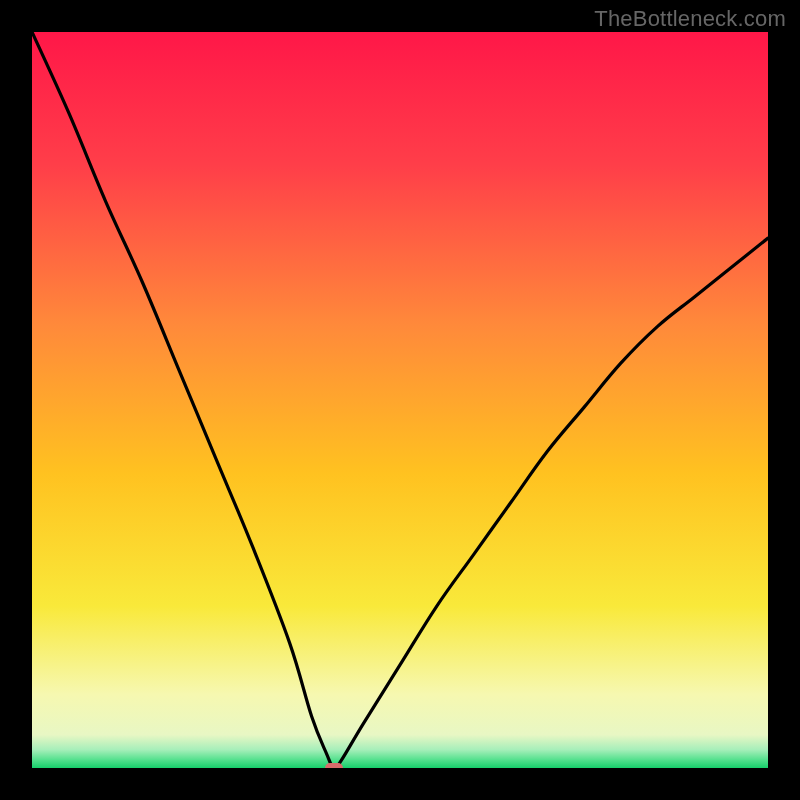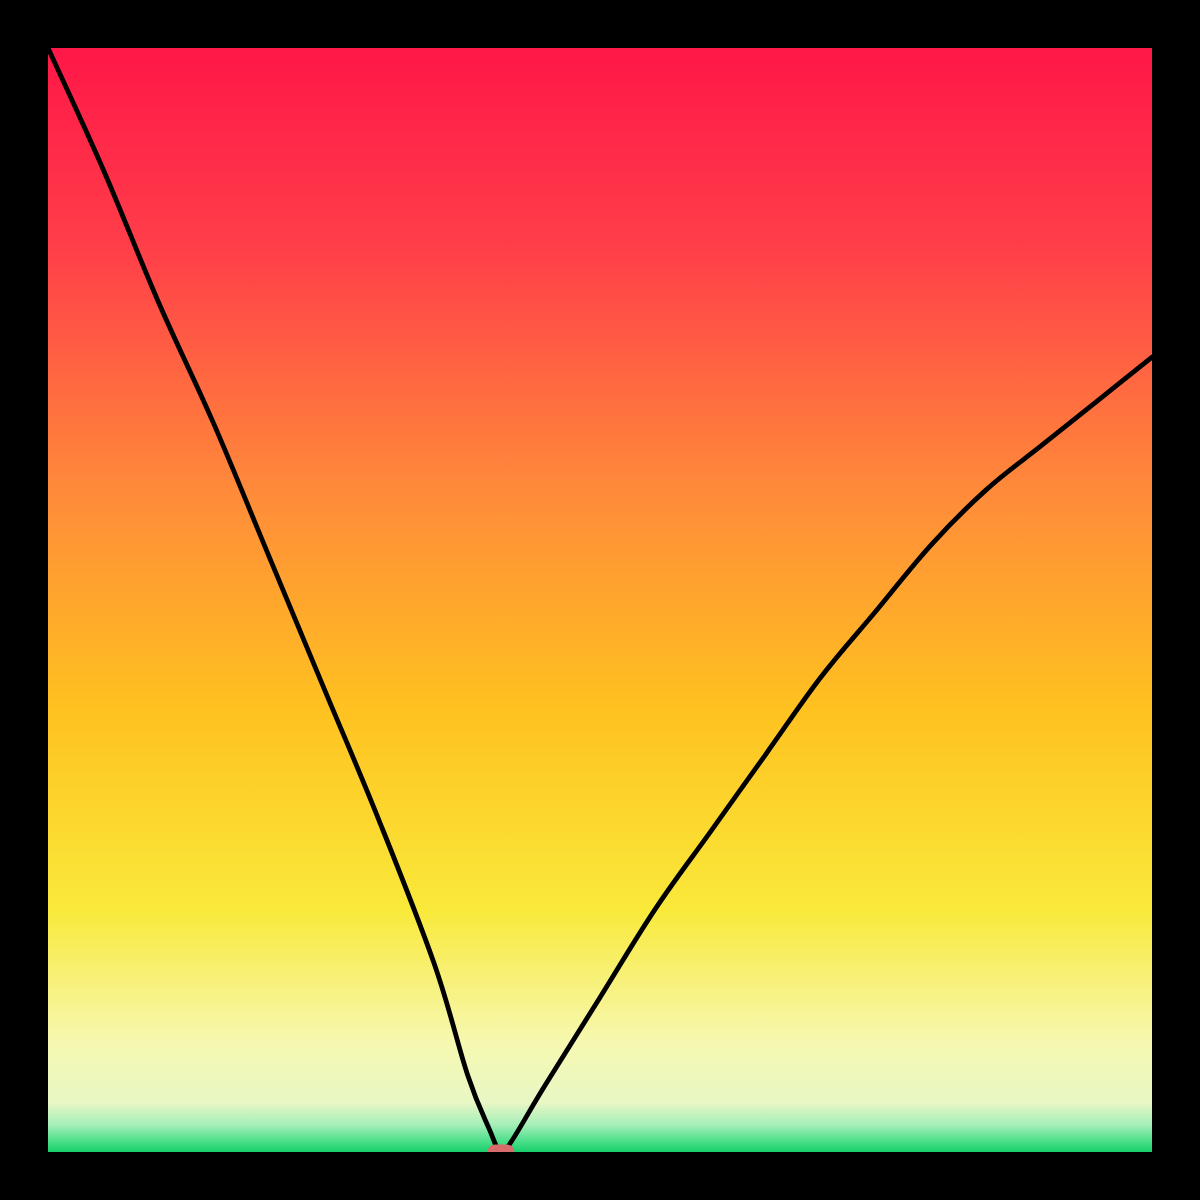--- a/index.html
+++ b/index.html
@@ -47,20 +47,21 @@
     color: #666666;
     font-size: 22px;
     letter-spacing: 0.2px;
     font-weight: 400;
   }
 </style>
 </head>
 <body>
 
 <div class="frame">
+  <div class="watermark">TheBottleneck.com</div>
 
   <div class="plot-area">
     <svg class="gradient-bg" viewBox="0 0 736 736" preserveAspectRatio="none" width="736" height="736">
       <defs>
         <linearGradient id="bg-grad" x1="0" y1="0" x2="0" y2="1">
             <stop offset="0.00%" stop-color="#ff1748"></stop>
             <stop offset="18.00%" stop-color="#ff3e49"></stop>
             <stop offset="40.00%" stop-color="#ff8a3a"></stop>
             <stop offset="60.00%" stop-color="#ffc220"></stop>
             <stop offset="78.00%" stop-color="#f9e93a"></stop>

